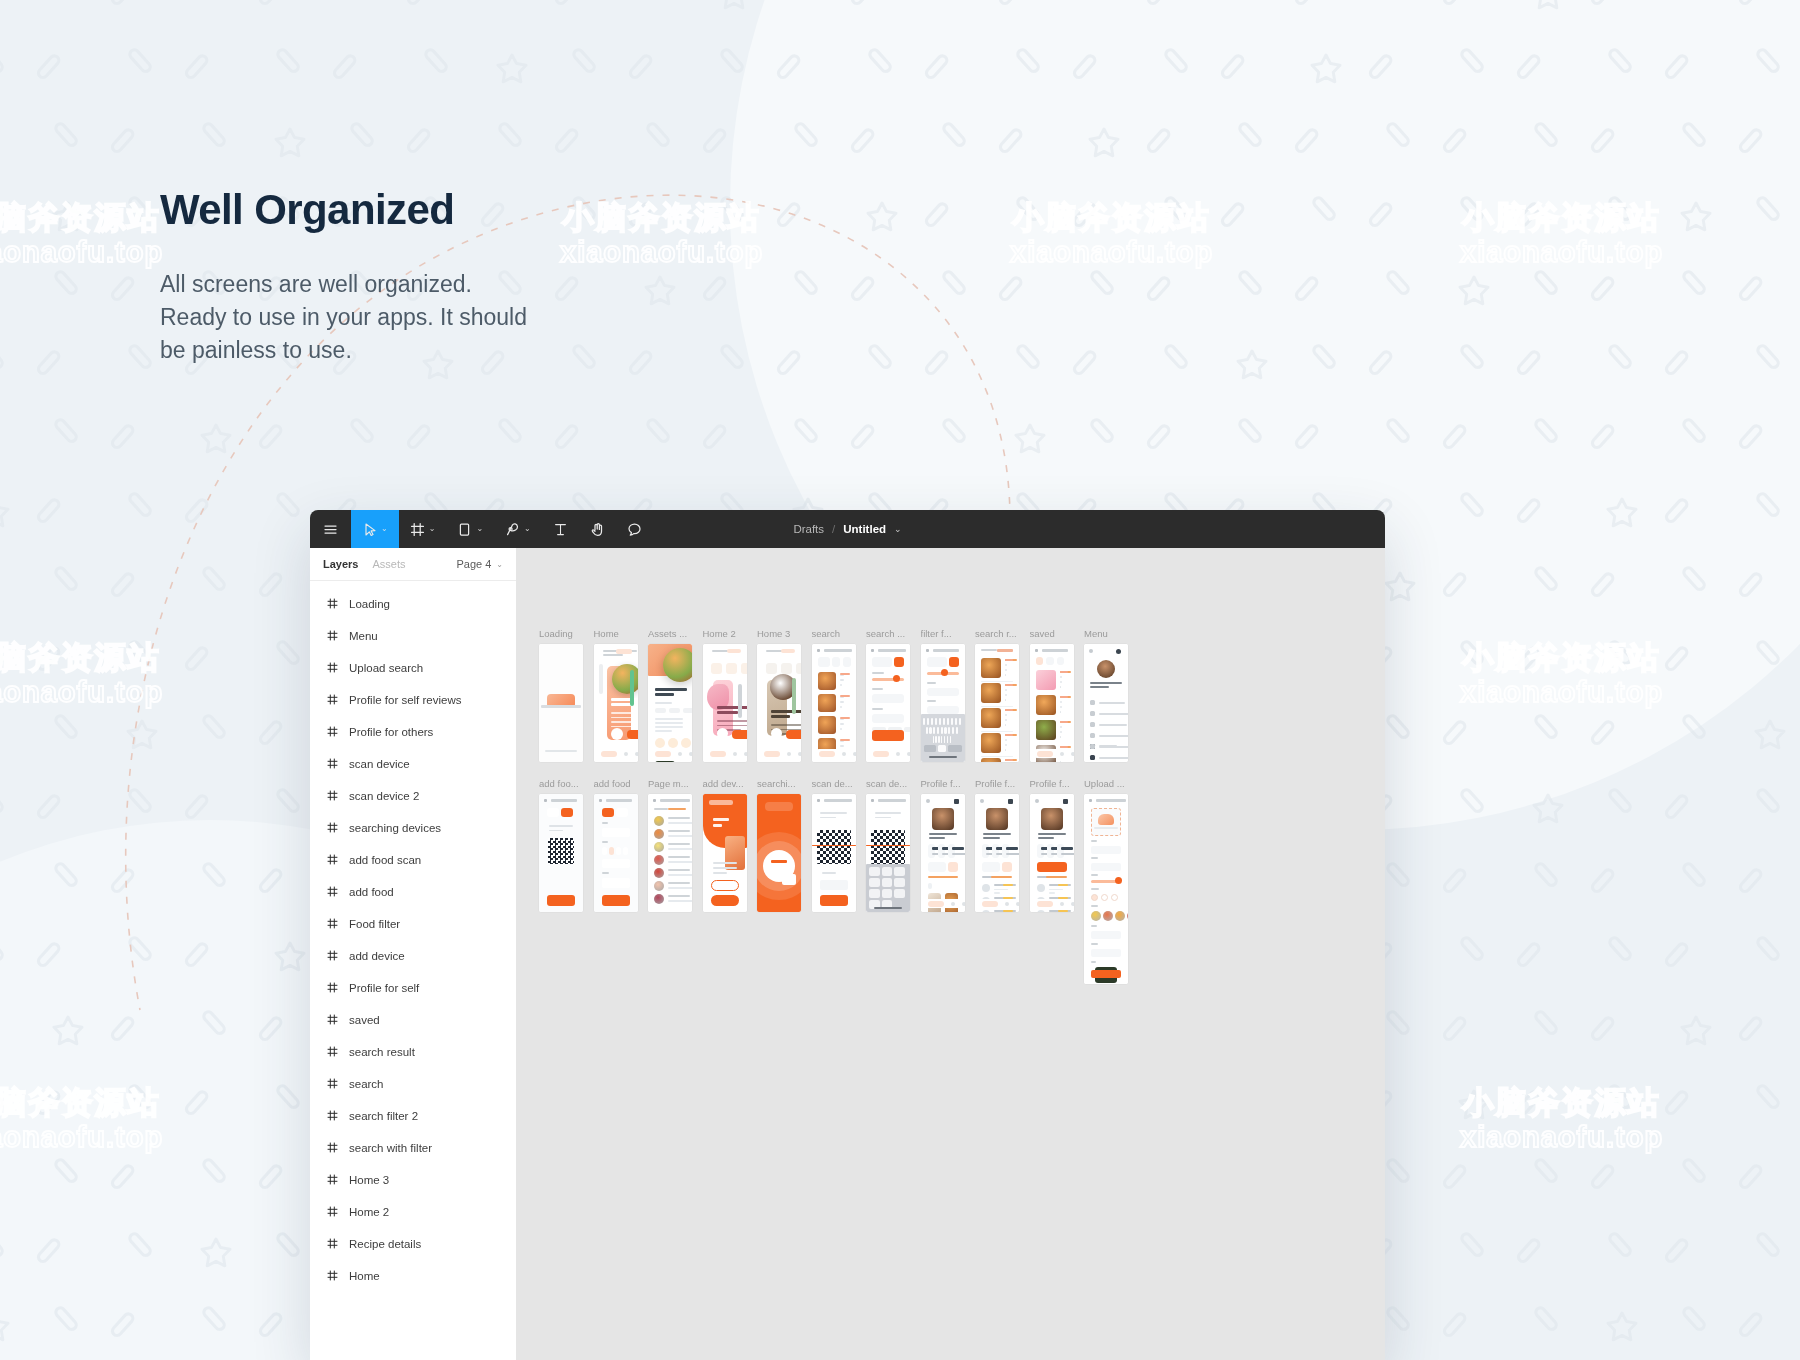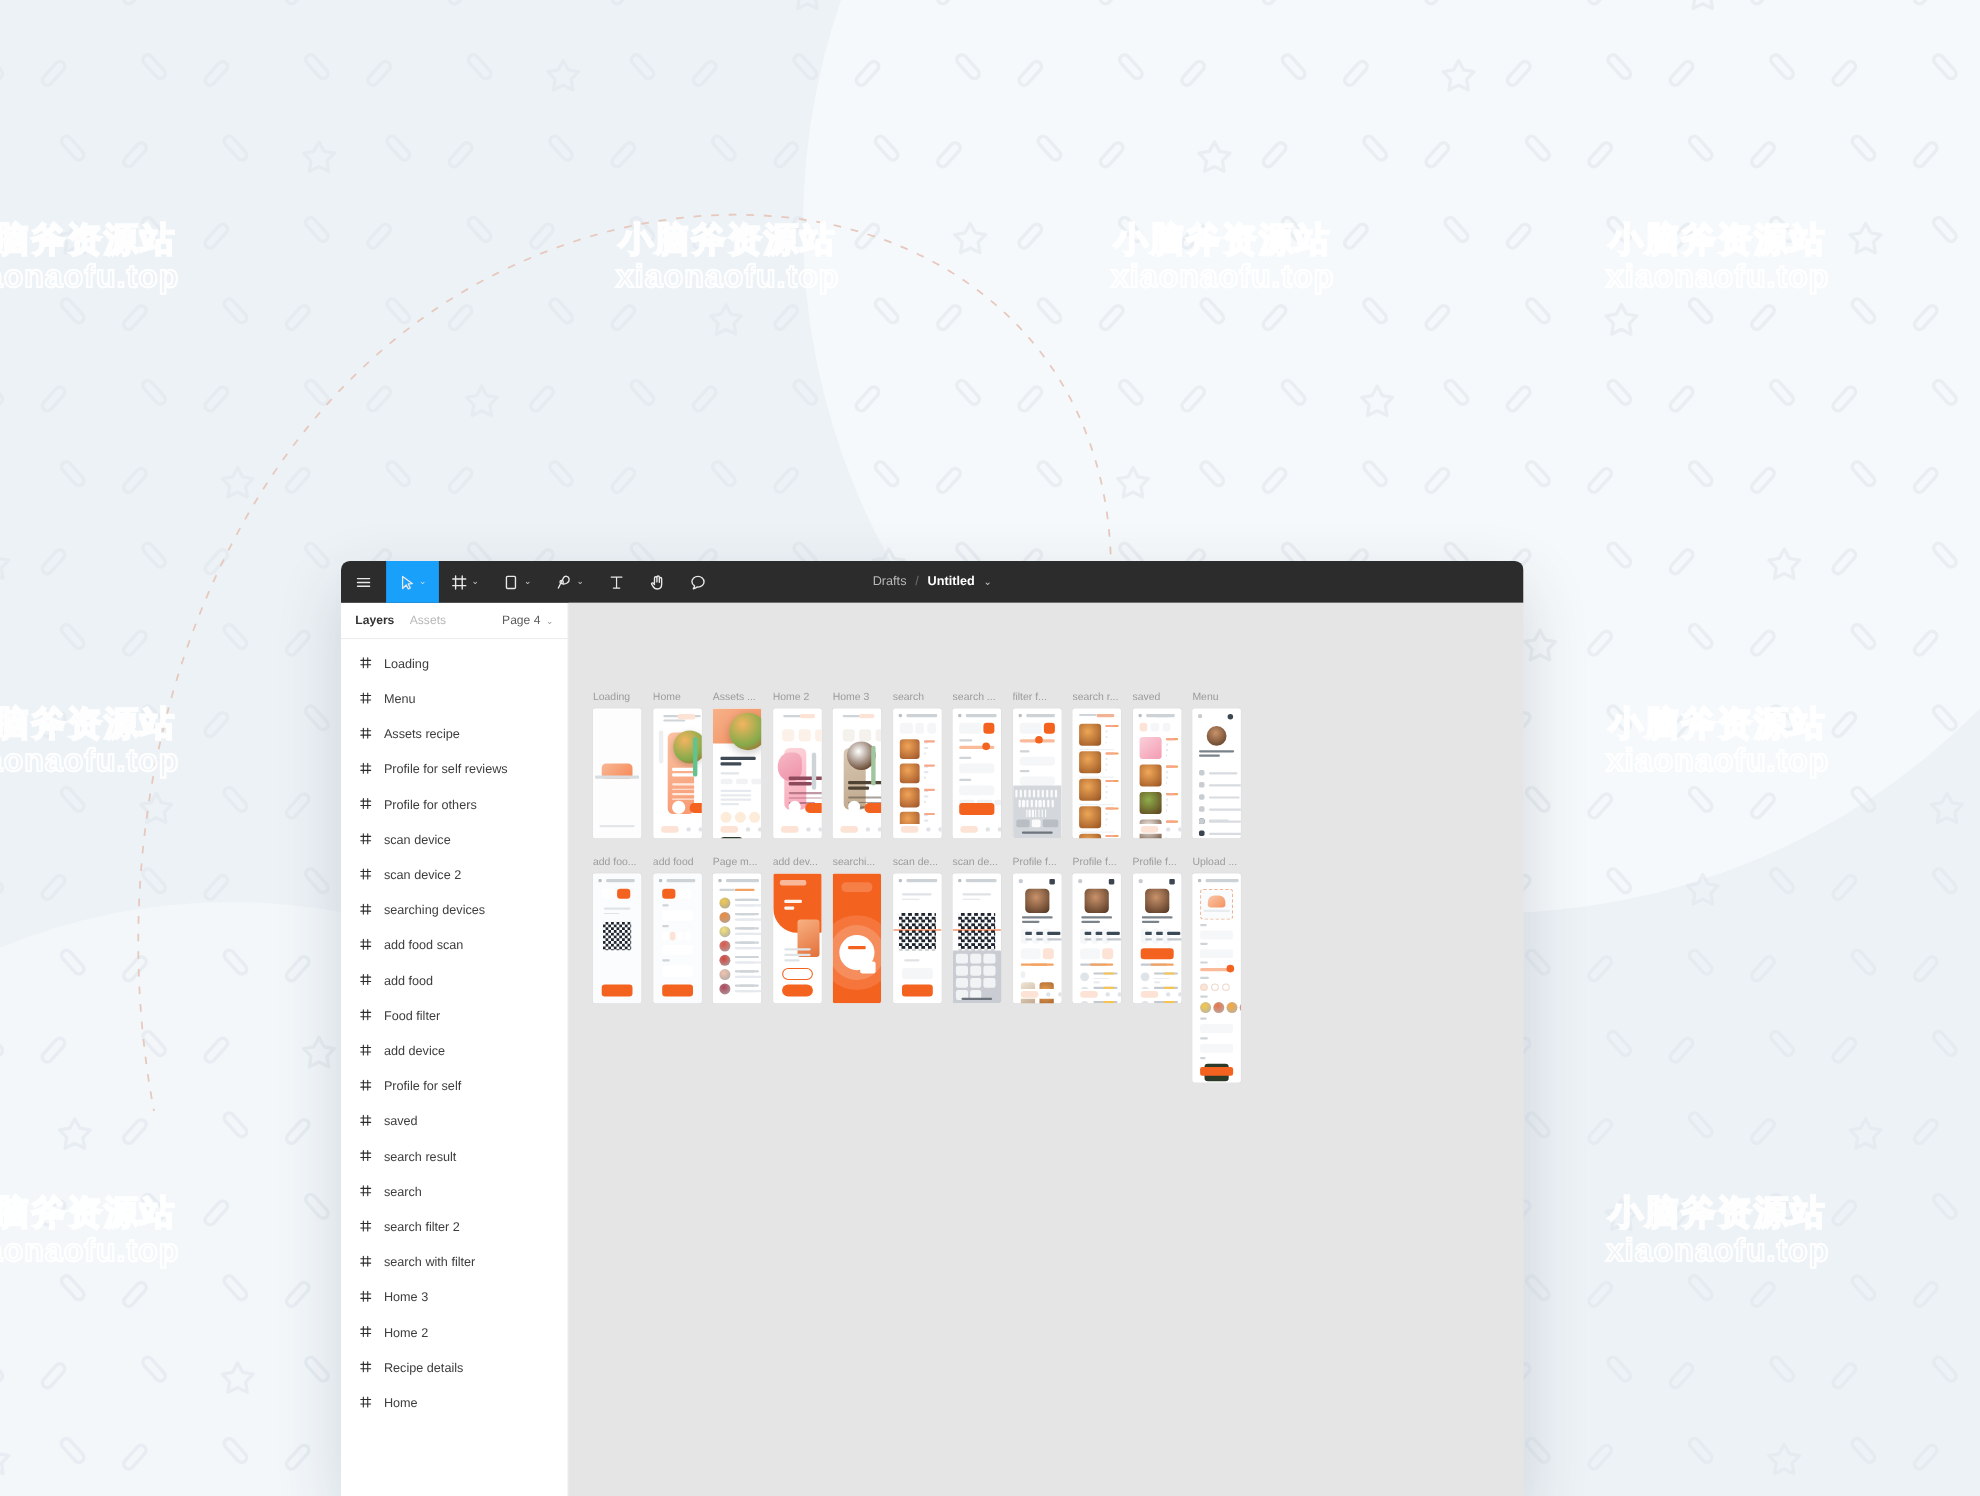--- a/index.html
+++ b/index.html
@@ -691,20 +691,24 @@
       <div class="wm" style="left: 1010px; top: 1085px;">
         <span class="wm-cn">小脑斧资源站</span>
         <span class="wm-en">xiaonaofu.top</span>
       </div>
       <div class="wm" style="left: 1460px; top: 1085px;">
         <span class="wm-cn">小脑斧资源站</span>
         <span class="wm-en">xiaonaofu.top</span>
       </div>
     </div>
 
+  <div class="headline">
+    <h1>Well Organized</h1>
+    <p>All screens are well organized.<br>Ready to use in your apps. It should<br>be painless to use.</p>
+  </div>
 
   <div class="figma">
 
     <div class="fg-toolbar">
       <div id="tool-holder" style="display:flex;align-items:center;">
           <div class="tb-item menu">
             <span>
               <svg width="15" height="15" viewBox="0 0 15 15" fill="none" stroke="currentColor" stroke-width="1.25" stroke-linecap="round" stroke-linejoin="round">
                 <path d="M2 4h11M2 7.5h11M2 11h11"></path>
               </svg>
@@ -794,21 +798,21 @@
             <div class="layer-row">
               <span class="hashic"><svg width="11" height="11" viewBox="0 0 11 11" fill="none" stroke="#2b2b2b" stroke-width="1" stroke-linecap="round">
                   <path d="M3.3 1v9M7.3 1v9M1 3.3h9M1 7.3h9"></path>
                 </svg></span>
               <span>Menu</span>
             </div>
             <div class="layer-row">
               <span class="hashic"><svg width="11" height="11" viewBox="0 0 11 11" fill="none" stroke="#2b2b2b" stroke-width="1" stroke-linecap="round">
                   <path d="M3.3 1v9M7.3 1v9M1 3.3h9M1 7.3h9"></path>
                 </svg></span>
-              <span>Assets recipe</span>
+              <span>Upload search</span>
             </div>
             <div class="layer-row">
               <span class="hashic"><svg width="11" height="11" viewBox="0 0 11 11" fill="none" stroke="#2b2b2b" stroke-width="1" stroke-linecap="round">
                   <path d="M3.3 1v9M7.3 1v9M1 3.3h9M1 7.3h9"></path>
                 </svg></span>
               <span>Profile for self reviews</span>
             </div>
             <div class="layer-row">
               <span class="hashic"><svg width="11" height="11" viewBox="0 0 11 11" fill="none" stroke="#2b2b2b" stroke-width="1" stroke-linecap="round">
                   <path d="M3.3 1v9M7.3 1v9M1 3.3h9M1 7.3h9"></path>

